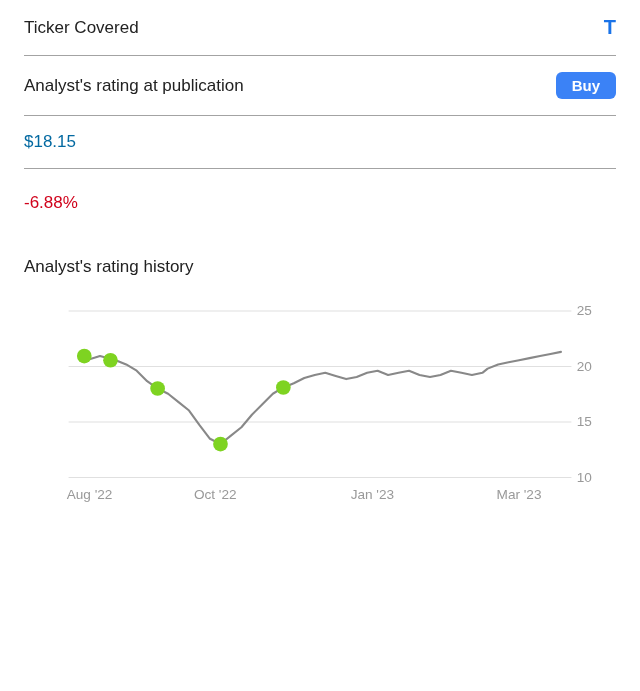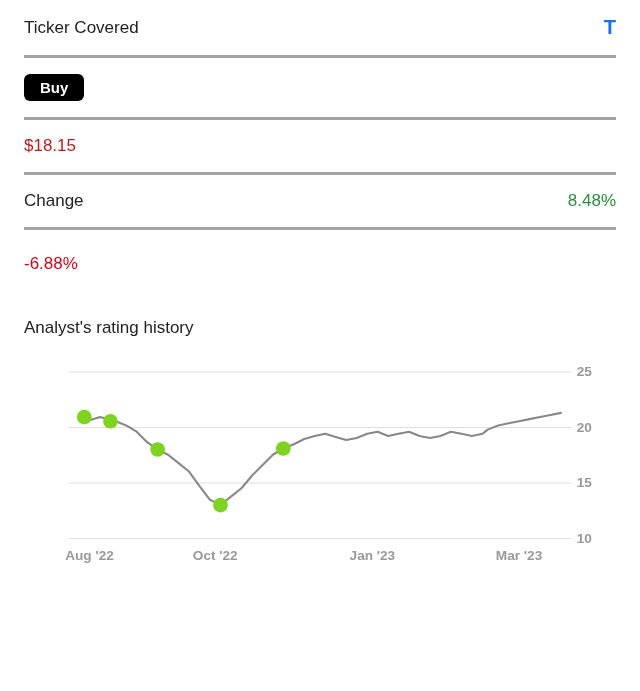--- a/index.html
+++ b/index.html
@@ -13,83 +13,79 @@
     .card {
       background: #fff;
       padding: 0 24px;
       max-width: 640px;
     }
     .row {
       display: flex;
       align-items: center;
       justify-content: space-between;
       padding: 16px 0;
-      border-bottom: 3px solid #a3a3a3;
+      border-bottom: 1px solid #a3a3a3;
     }
     .row:last-child { border-bottom: none; }
     .label {
       font-size: 17px;
       color: #222;
       font-weight: 400;
     }
     .value {
       font-size: 17px;
       font-weight: 400;
-      color: #b91c1c;
+      color: #0369a1;
     }
     .value.blue { color: #1a73e8; font-size: 20px; font-weight: 600; }
     .value.green { color: #2e8b3e; }
     .value.red { color: #d0021b; margin-top: 8px; }
     .badge-buy {
-      background: #000000;
+      background: #3b82f6;
       color: #fff;
       font-size: 15px;
       font-weight: 700;
       padding: 5px 16px;
       border-radius: 6px;
       display: inline-block;
     }
     .chart-section {
       padding: 12px 0 0 0;
     }
     .chart-section-title {
       font-size: 17px;
       color: #222;
       margin-bottom: 8px;
     }
     .chart-container {
       position: relative;
       width: 100%;
       height: 220px;
-      font-weight: bold;
     }
     .chart-svg {
       width: 100%;
       height: 100%;
     }
   </style>
 </head>
 <body>
 
 <div class="card">
 
   <div id="rows-container">
       <div class="row">
         <span class="label">Ticker Covered</span>
         <span class="value blue">T</span>
       </div>
       <div class="row">
+        <span class="label">Analyst's rating at publication</span>
         <span><span class="badge-buy">Buy</span></span>
       </div>
       <div class="row">
         <span class="value ">$18.15</span>
-      </div>
-      <div class="row">
-        <span class="label">Change</span>
-        <span class="value green">8.48%</span>
       </div>
       <div class="row">
         <span class="value red">-6.88%</span>
       </div>
     </div>
 
   <div class="chart-section">
     <div class="row" style="border-bottom:none; padding-bottom:4px;">
       <span class="label chart-section-title">Analyst's rating history</span>
     </div>

